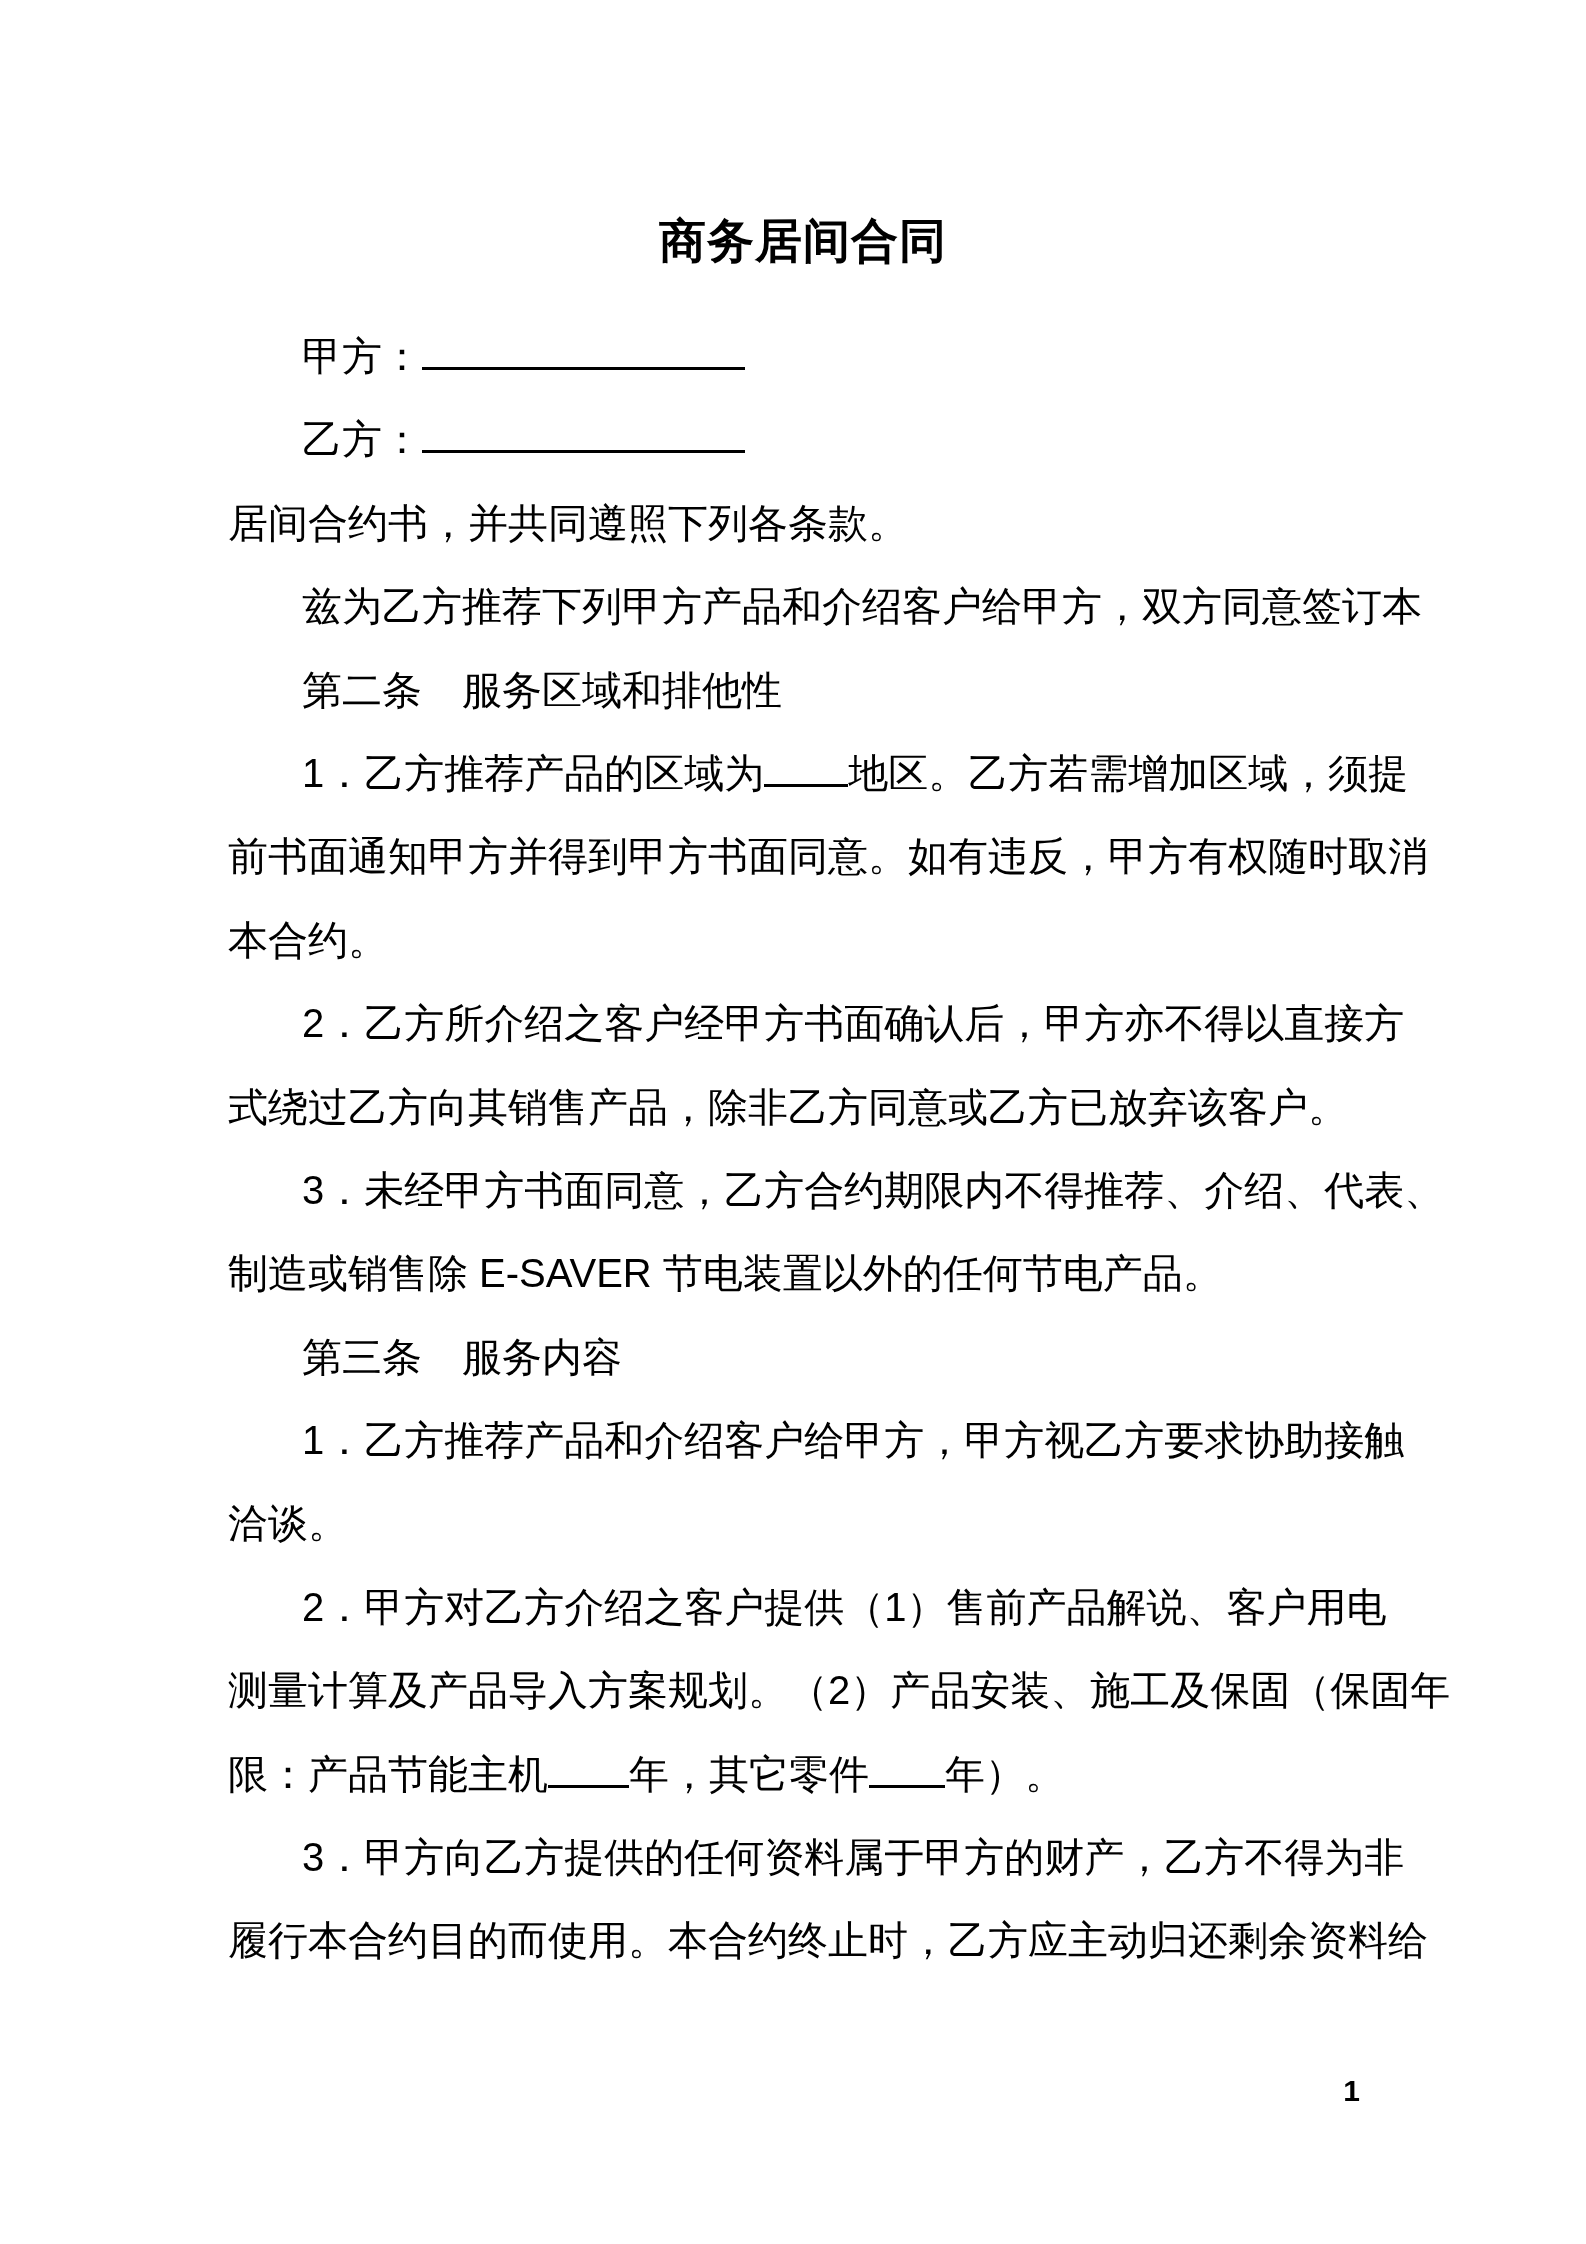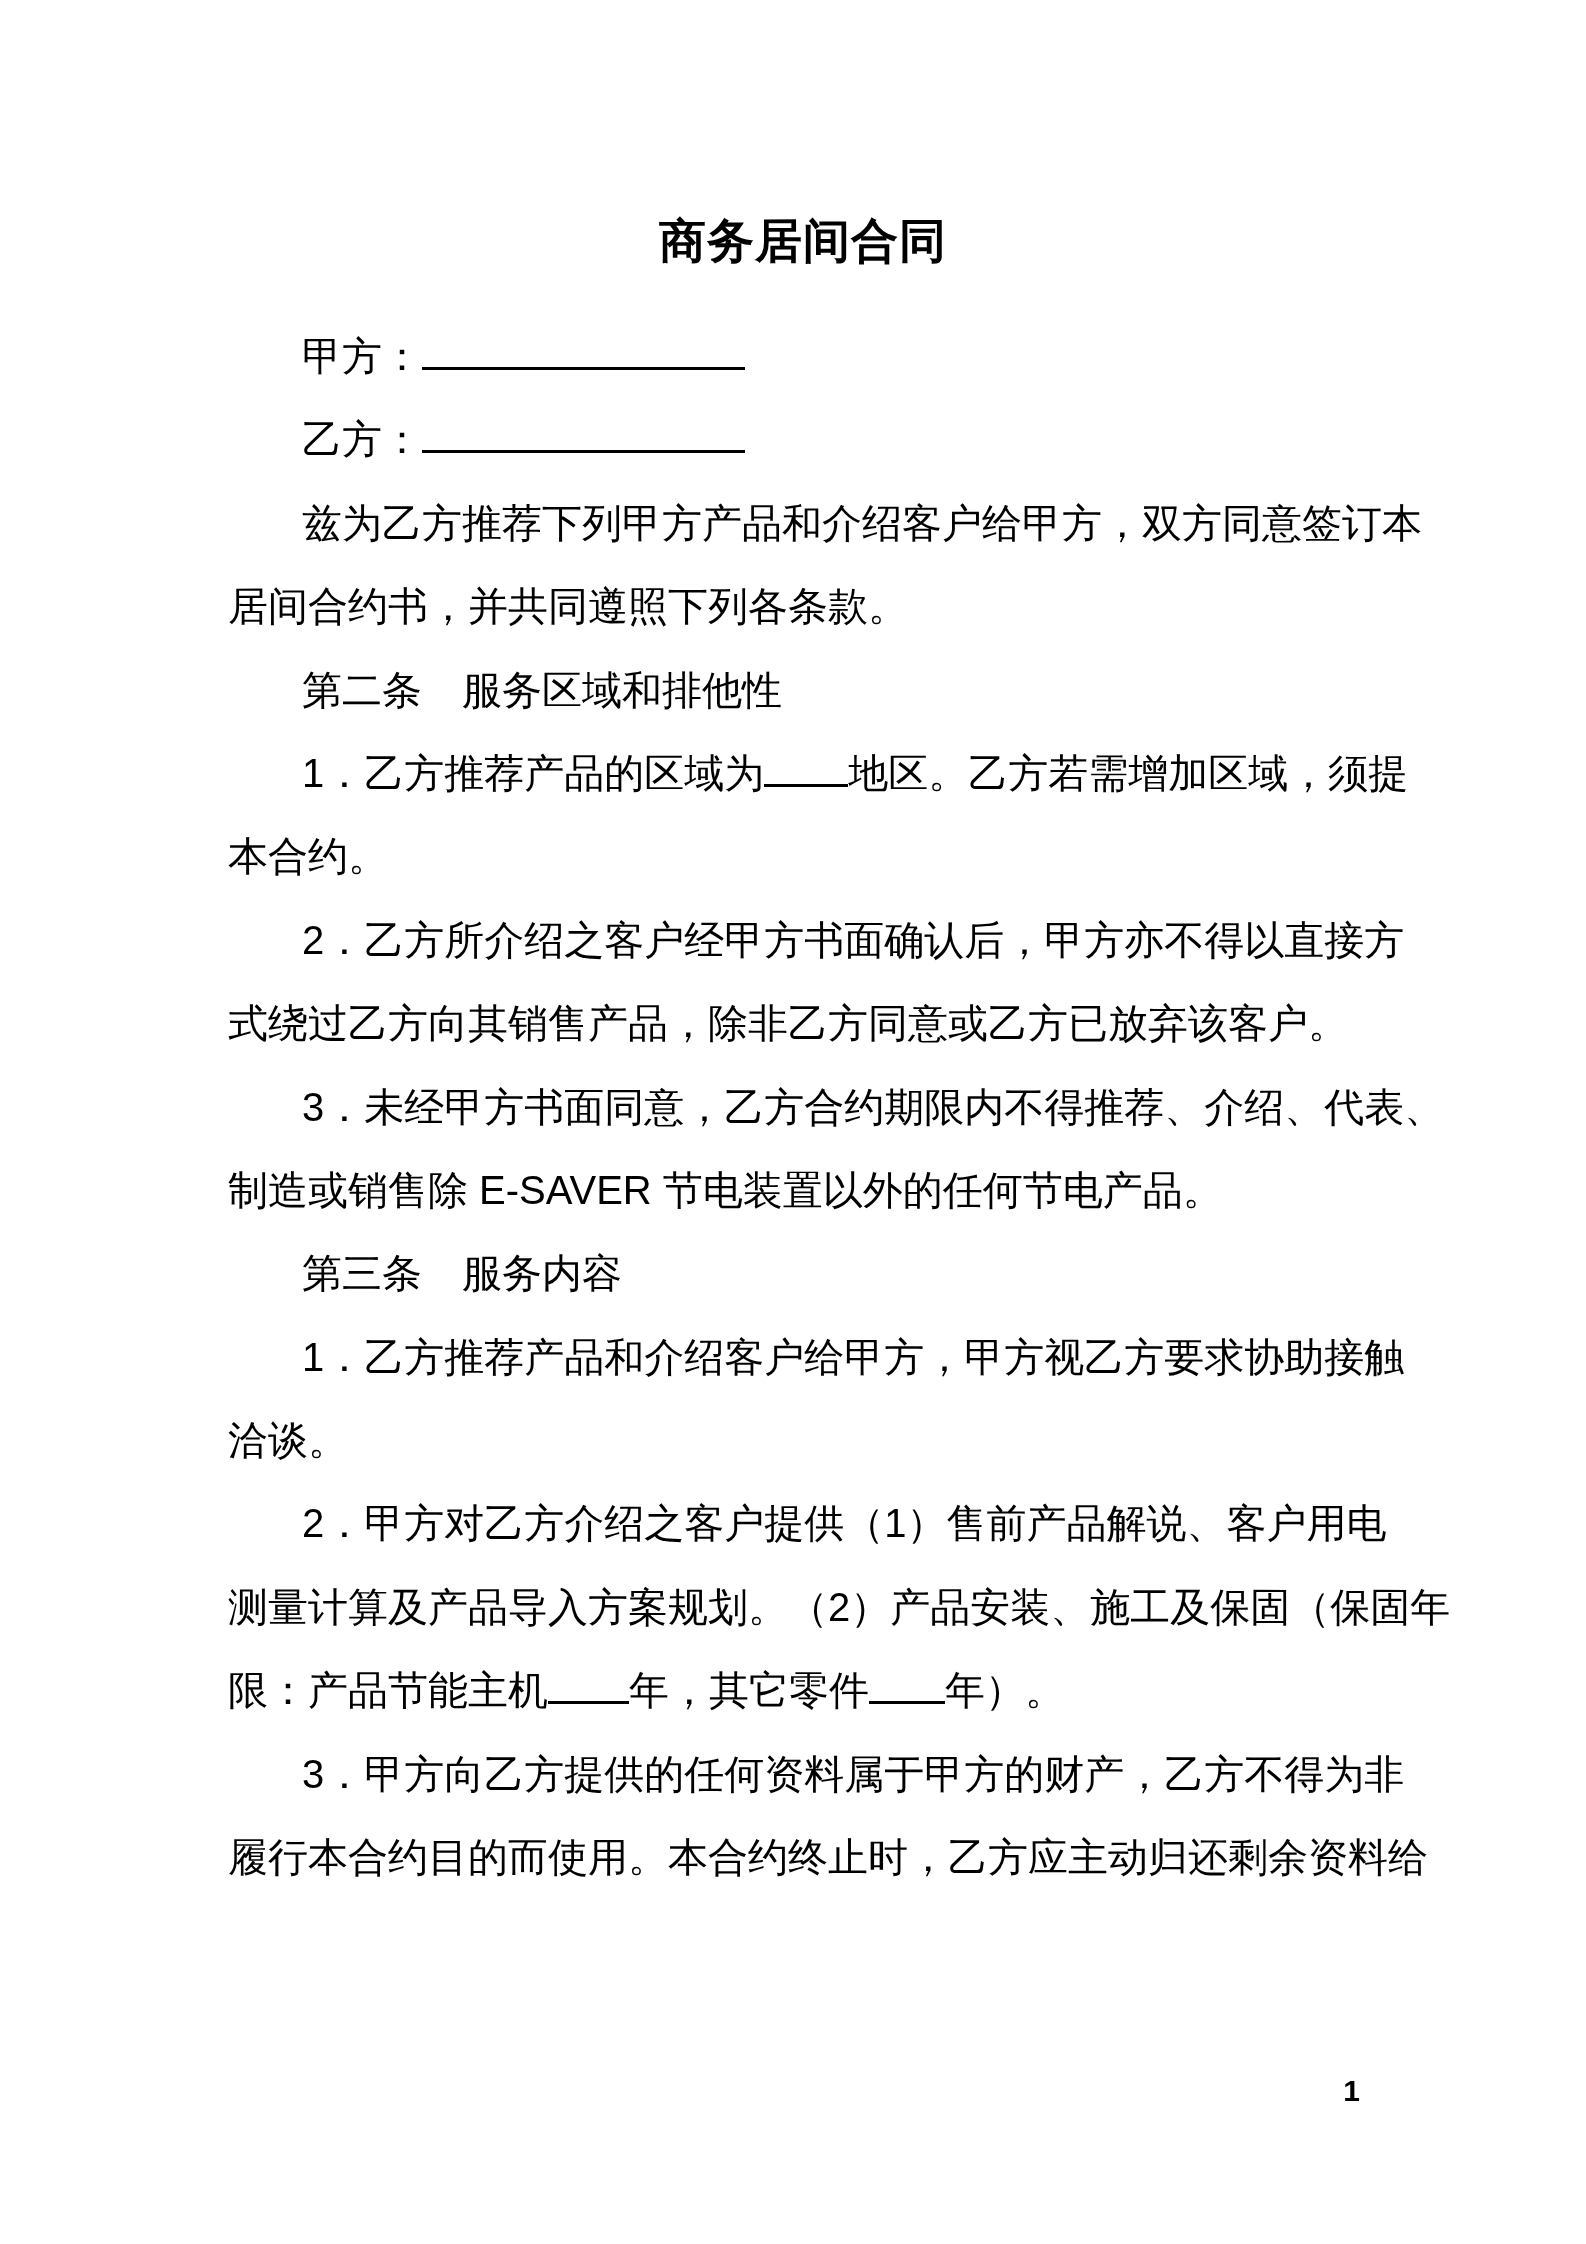--- a/index.html
+++ b/index.html
@@ -61,24 +61,25 @@
 </style>
 </head>
 <body>
 
 <div class="page">
   <h1 class="doc-title">商务居间合同</h1>
 
   <div class="doc-body" id="doc-body">
       <div class="doc-line indent"><span>甲方：</span><span class="fill-blank" style="width: 323px;"></span></div>
       <div class="doc-line indent"><span>乙方：</span><span class="fill-blank" style="width: 323px;"></span></div>
+      <div class="doc-line"><span>居间合约书，并共同遵照下列各条款。</span></div>
       <div class="doc-line indent"><span>兹为乙方推荐下列甲方产品和介绍客户给甲方，双方同意签订本</span></div>
-      <div class="doc-line"><span>居间合约书，并共同遵照下列各条款。</span></div>
       <div class="doc-line indent"><span>第二条　服务区域和排他性</span></div>
       <div class="doc-line indent"><span>1．乙方推荐产品的区域为</span><span class="fill-blank" style="width: 84px;"></span><span>地区。乙方若需增加区域，须提</span></div>
+      <div class="doc-line"><span>前书面通知甲方并得到甲方书面同意。如有违反，甲方有权随时取消</span></div>
       <div class="doc-line"><span>本合约。</span></div>
       <div class="doc-line indent"><span>2．乙方所介绍之客户经甲方书面确认后，甲方亦不得以直接方</span></div>
       <div class="doc-line"><span>式绕过乙方向其销售产品，除非乙方同意或乙方已放弃该客户。</span></div>
       <div class="doc-line indent"><span>3．未经甲方书面同意，乙方合约期限内不得推荐、介绍、代表、</span></div>
       <div class="doc-line"><span>制造或销售除 E-SAVER 节电装置以外的任何节电产品。</span></div>
       <div class="doc-line indent"><span>第三条　服务内容</span></div>
       <div class="doc-line indent"><span>1．乙方推荐产品和介绍客户给甲方，甲方视乙方要求协助接触</span></div>
       <div class="doc-line"><span>洽谈。</span></div>
       <div class="doc-line indent"><span>2．甲方对乙方介绍之客户提供（1）售前产品解说、客户用电</span></div>
       <div class="doc-line"><span>测量计算及产品导入方案规划。（2）产品安装、施工及保固（保固年</span></div>

